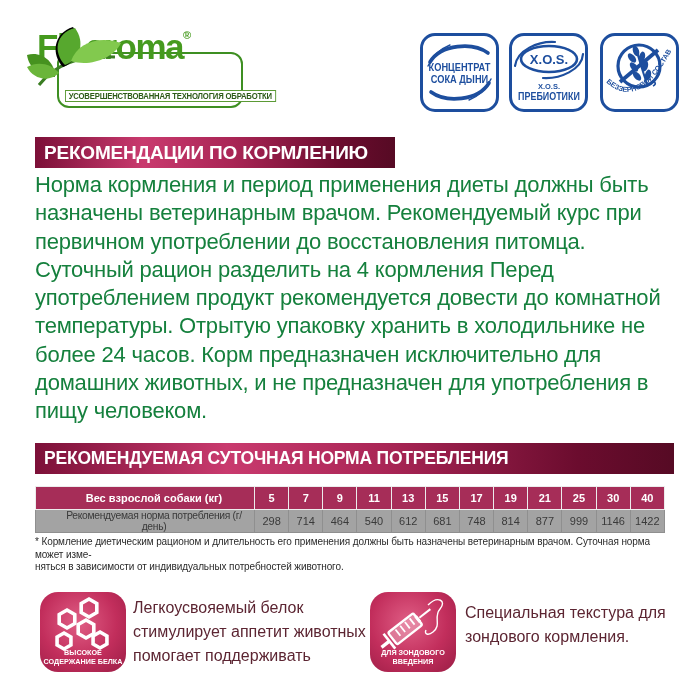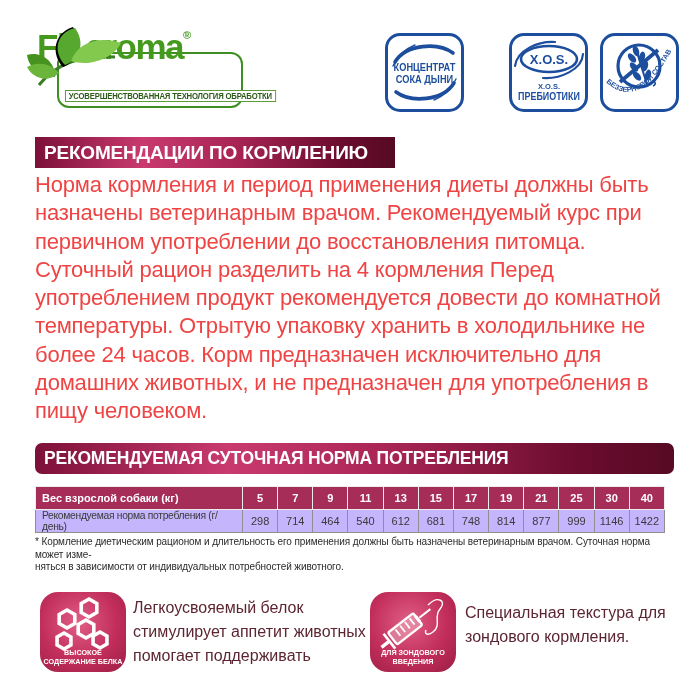--- a/index.html
+++ b/index.html
@@ -9,36 +9,36 @@
   
   .logo{left:25px;top:25px;width:225px;height:85px;}
   .logo-box{position:absolute;left:32px;top:27px;width:182px;height:52px;border:2.5px solid #3e8f22;border-radius:12px;background:#fff;}
   .logo-word{position:absolute;left:12px;top:2px;font-size:35px;font-weight:bold;color:#459a1e;letter-spacing:-1.5px;white-space:nowrap;}
   .logo-word sup{font-size:11px;color:#459a1e;vertical-align:20px;letter-spacing:0;}
   .logo-tagline{position:absolute;left:8px;bottom:3px;border:1px solid #5b9a35;background:#fff;padding:0 3px;font-size:8.3px;font-weight:bold;color:#2c5a17;white-space:nowrap;transform:scaleX(0.93);transform-origin:left center;letter-spacing:-0.2px;}
   .leaves{position:absolute;left:0;top:0;}
 
   
   .bluebadge{top:33px;width:73px;height:73px;border:3px solid #1d4e9e;border-radius:15px;background:#fff;}
-  .bb1{left:385px;} .bb2{left:509px;} .bb3{left:600px;}
+  .bb1{left:420px;} .bb2{left:509px;} .bb3{left:600px;}
 
   
   .bar{color:#fff;font-weight:bold;display:flex;align-items:center;
        background:linear-gradient(90deg,#7c1038 0%,#c93a6e 30%,#a92555 55%,#6b0c2e 85%,#560a24 100%);}
   .bar1{left:35px;top:137px;width:351px;height:31px;font-size:19px;padding-left:9px;letter-spacing:-0.2px;text-align:center;}
-  .bar2{left:35px;top:443px;width:630px;height:31px;font-size:17.5px;padding-left:9px;letter-spacing:-0.2px;border-radius:7px;}
+  .bar2{left:35px;top:443px;width:630px;height:31px;font-size:17.5px;padding-left:9px;letter-spacing:-0.2px;}
 
-  .bodytext{left:35px;top:171px;width:642px;font-size:22px;line-height:28.3px;color:#ef4444;letter-spacing:-0.2px;}
+  .bodytext{left:35px;top:171px;width:642px;font-size:22px;line-height:28.3px;color:#15803d;letter-spacing:-0.2px;}
 
   
   .normtable{left:35px;top:486px;width:630px;border-collapse:collapse;table-layout:fixed;}
   .normtable td{text-align:center;font-size:11px;height:22px;padding:0;}
   .normtable .hrow td{background:#a62d58;color:#fff;font-weight:bold;border:1px solid #ececec;}
-  .normtable .drow td{background:#c4b5fd;color:#3a3a3a;border:1px solid #8f8f8f;}
-  .normtable td.lbl{text-align:left;padding-left:6px;width:200px;}
+  .normtable .drow td{background:#a3a3a3;color:#3a3a3a;border:1px solid #8f8f8f;}
+  .normtable td.lbl{text-align:center;padding-left:18px;width:200px;}
   .normtable .drow td.lbl{font-size:10.3px;letter-spacing:-0.3px;}
   .footnote{left:35px;top:536px;width:640px;font-size:10px;line-height:12.5px;color:#2b2b2b;letter-spacing:-0.1px;}
 
   
   .pinkbadge{width:86px;height:80px;border-radius:18px;top:592px;
      background:radial-gradient(circle at 45% 38%,#e05e85 0%,#c22e5c 55%,#9b1d45 100%);}
   .pb1{left:40px;} .pb2{left:370px;}
   .badge-caption{position:absolute;left:0;bottom:6px;width:100%;text-align:center;color:#fff;font-weight:bold;font-size:7.6px;line-height:9px;transform:scaleX(0.95);}
   .feature-text{font-size:16px;line-height:24px;color:#5c2532;}
   .ft1{left:133px;top:596px;width:255px;}

